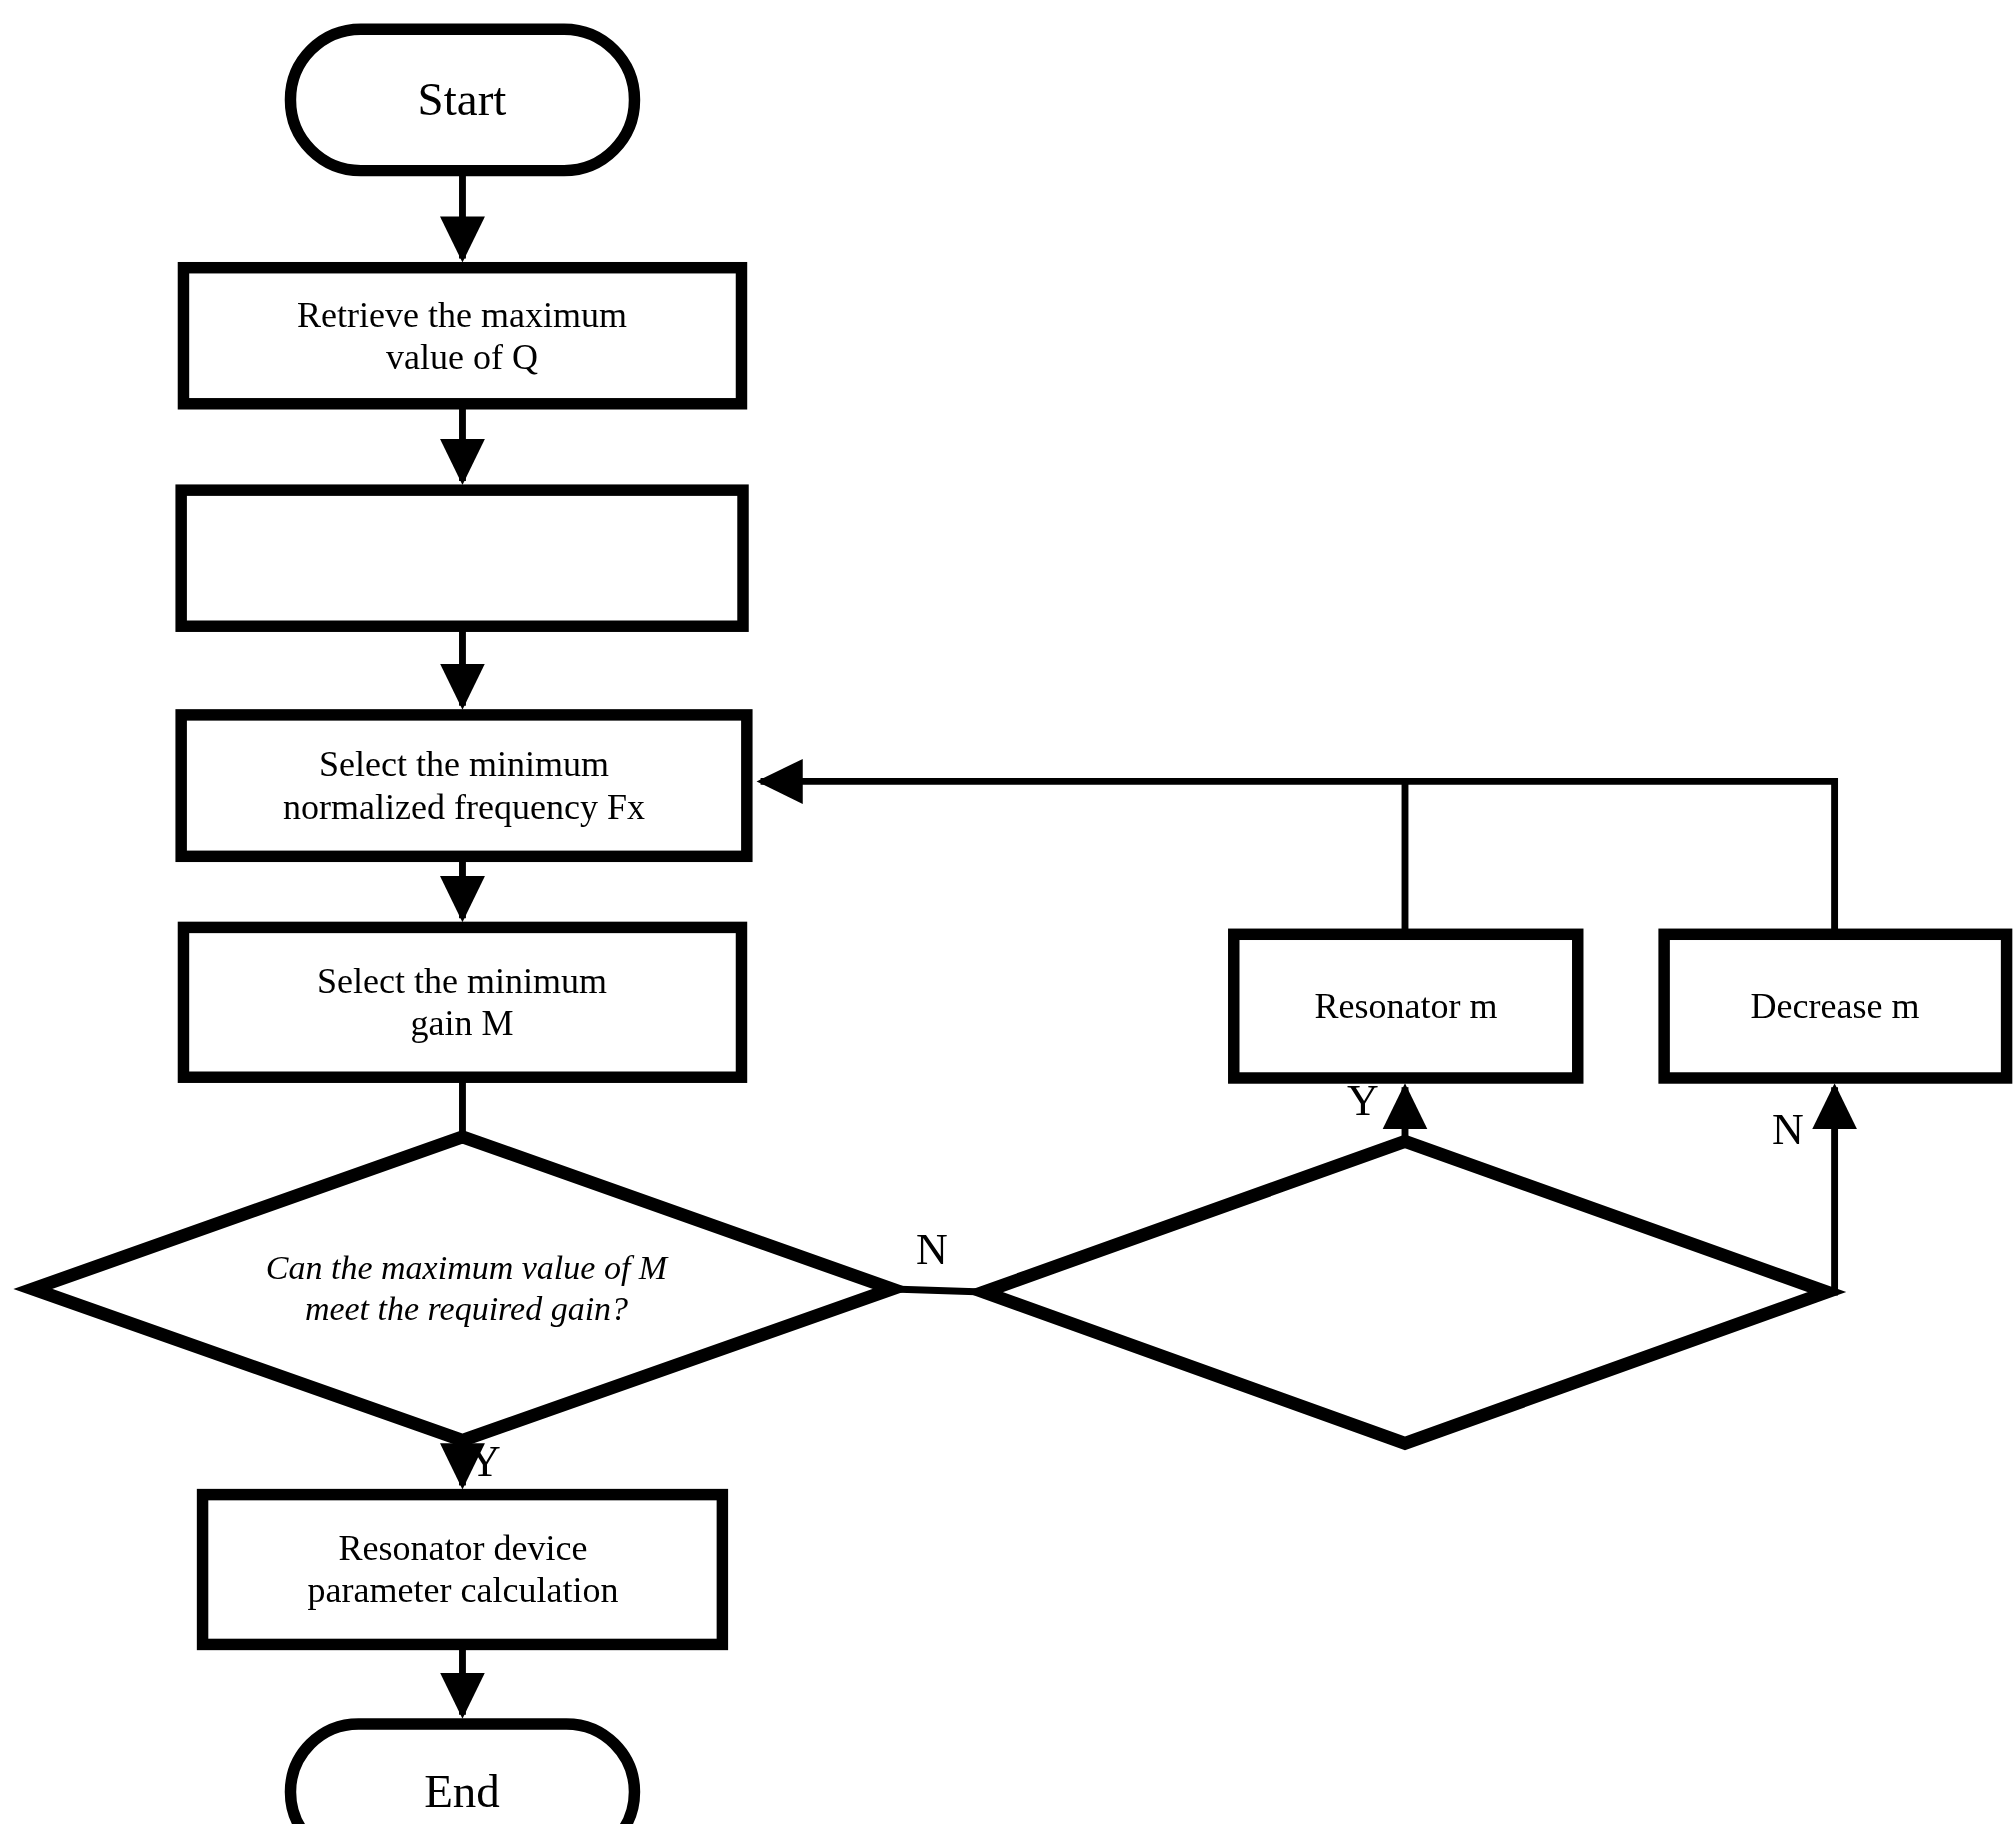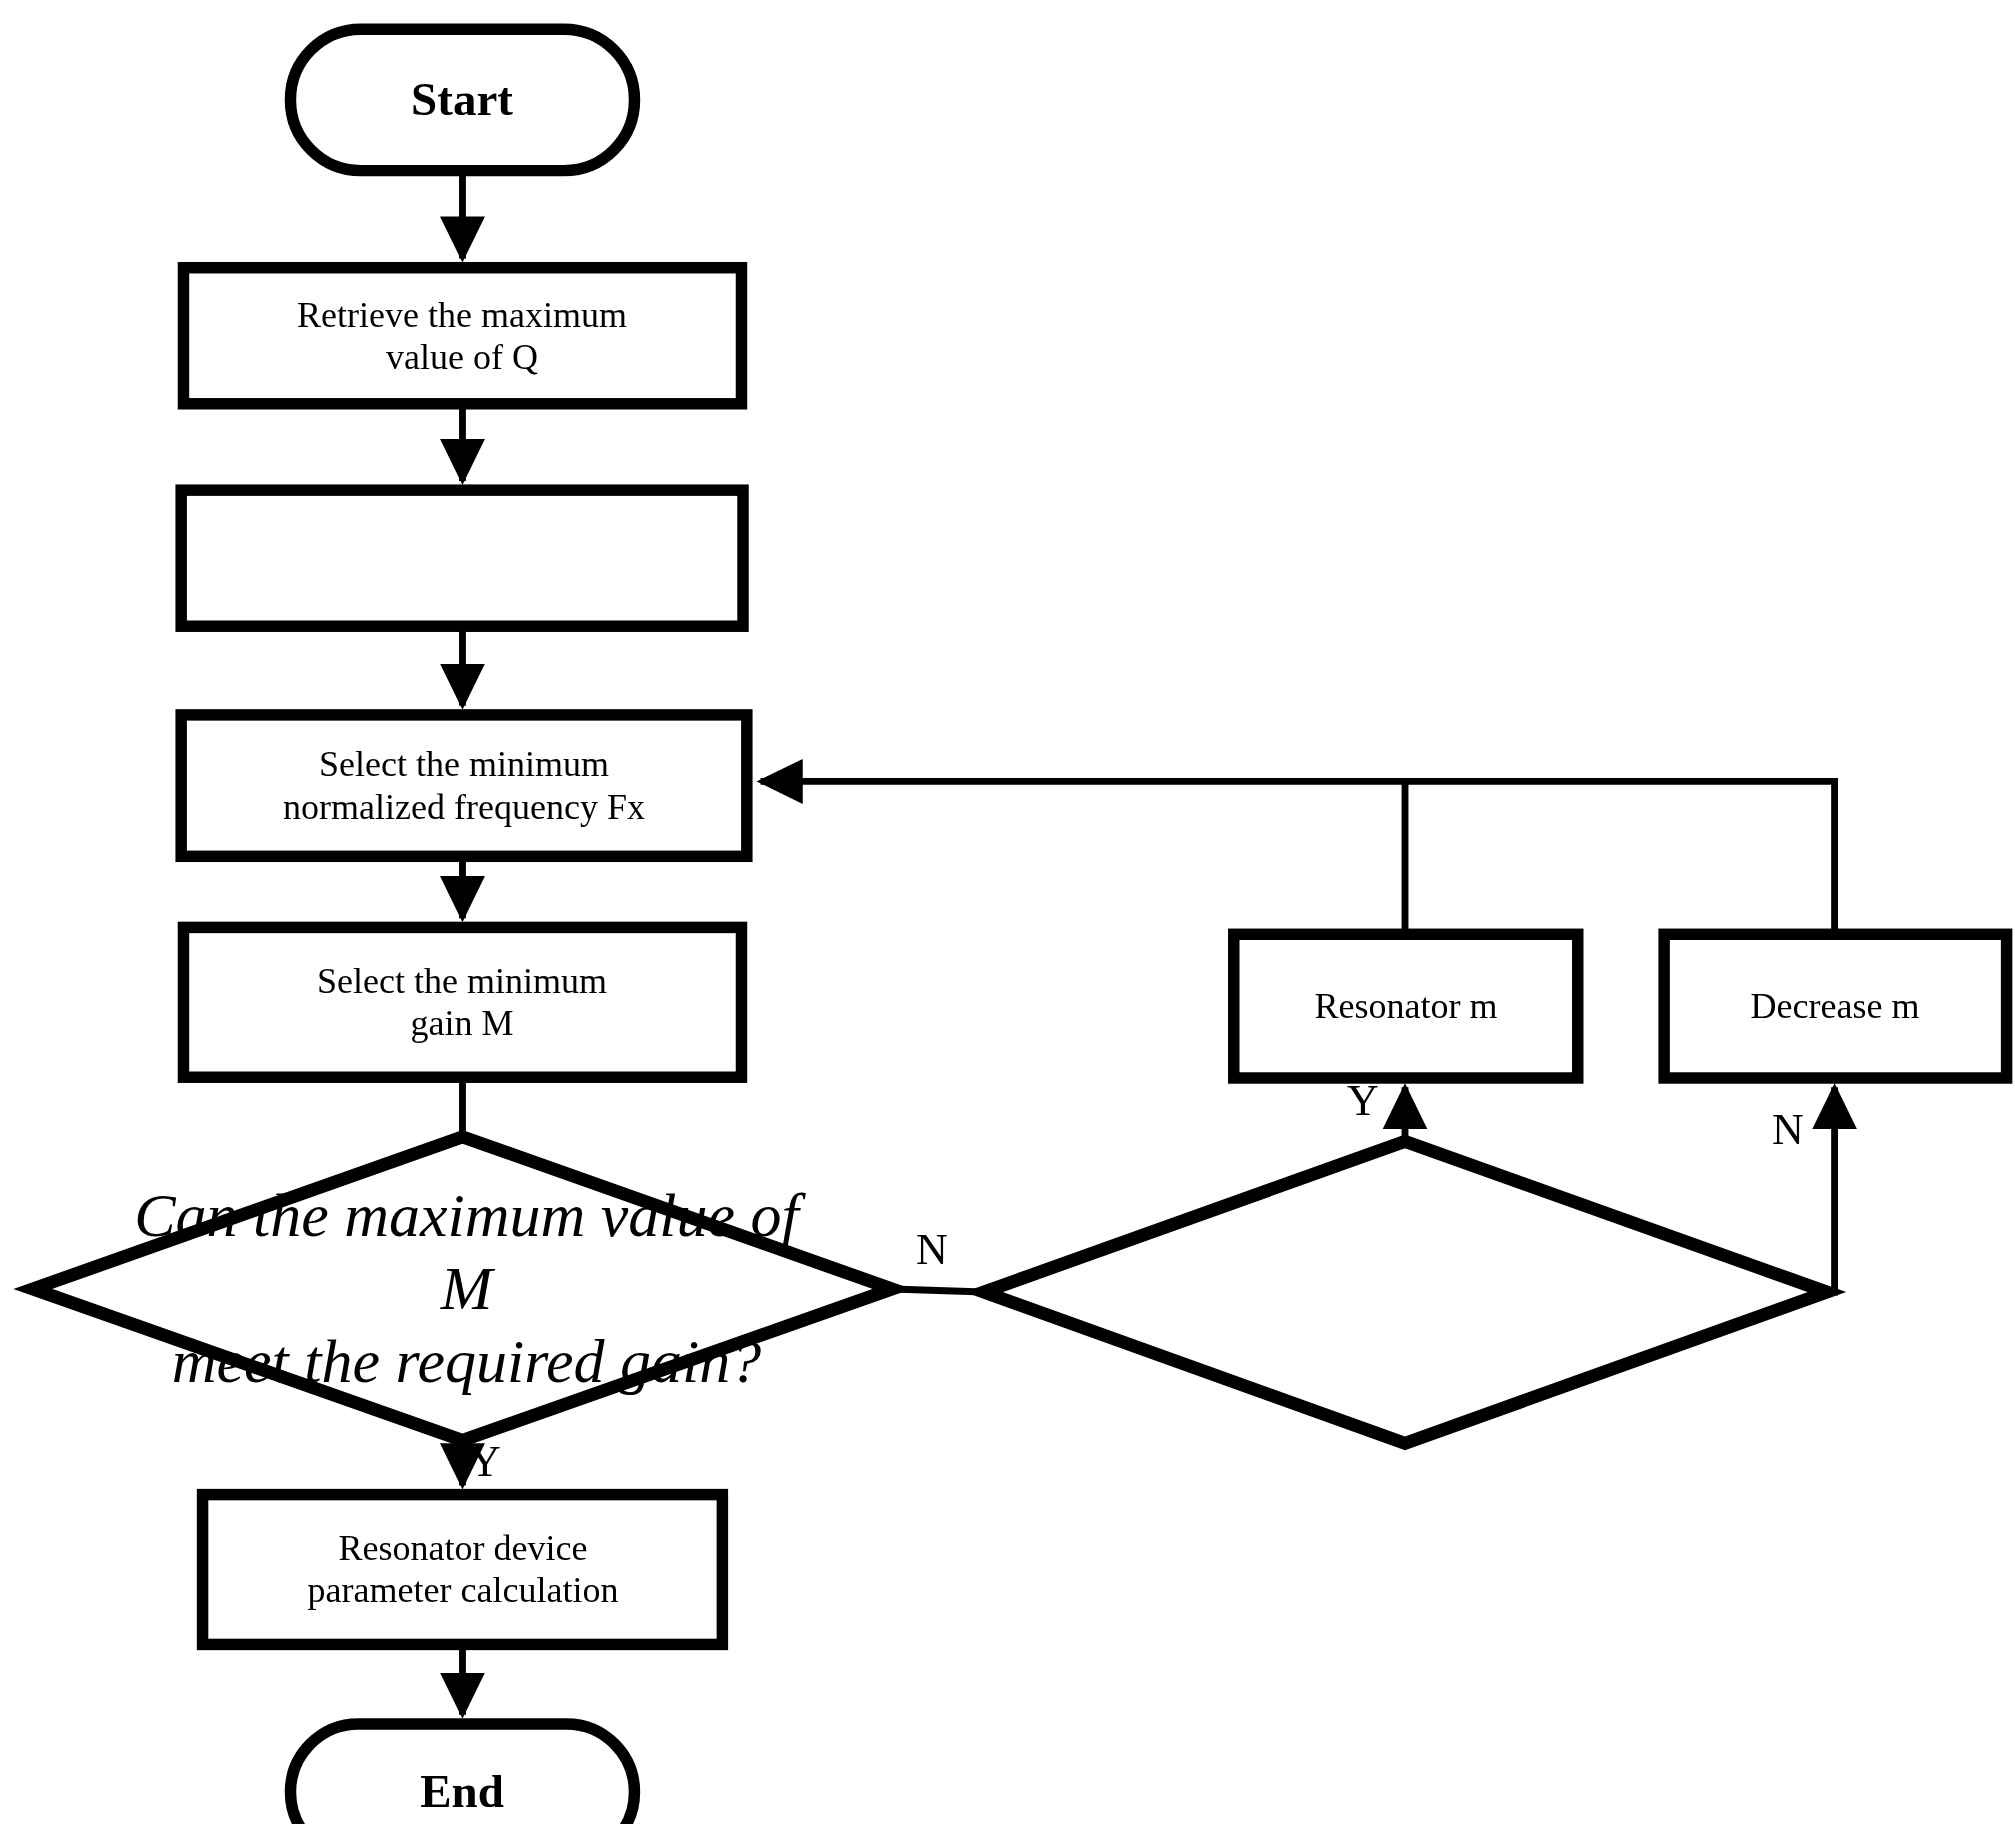--- a/index.html
+++ b/index.html
@@ -28,27 +28,26 @@
     justify-content: center;
     text-align: center;
     color: #000000;
     font-family: "Liberation Serif", "DejaVu Serif", serif;
     line-height: 1.18;
     white-space: pre-line;
     pointer-events: none;
   }
   .t-terminal {
     font-size: 47px;
-    font-weight: bold;
   }
   .t-process {
     font-size: 36px;
   }
   .t-decision {
-    font-size: 62px;
+    font-size: 34px;
     font-style: italic;
   }
   .edge-label {
     position: absolute;
     color: #000000;
     font-family: "Liberation Serif", "DejaVu Serif", serif;
     font-size: 44px;
     line-height: 1;
     pointer-events: none;
   }

